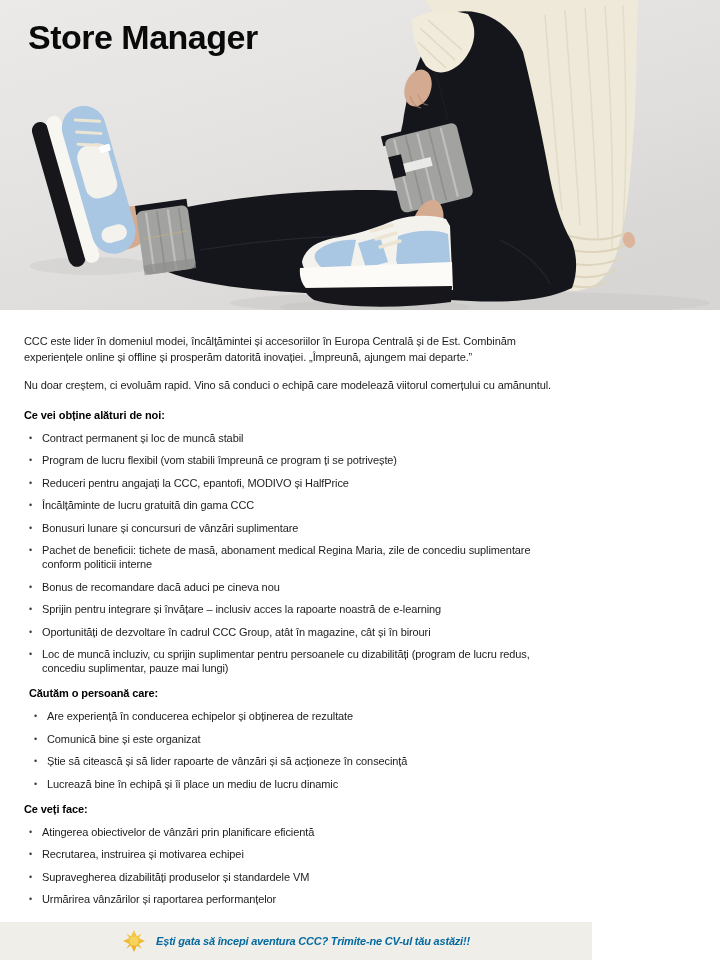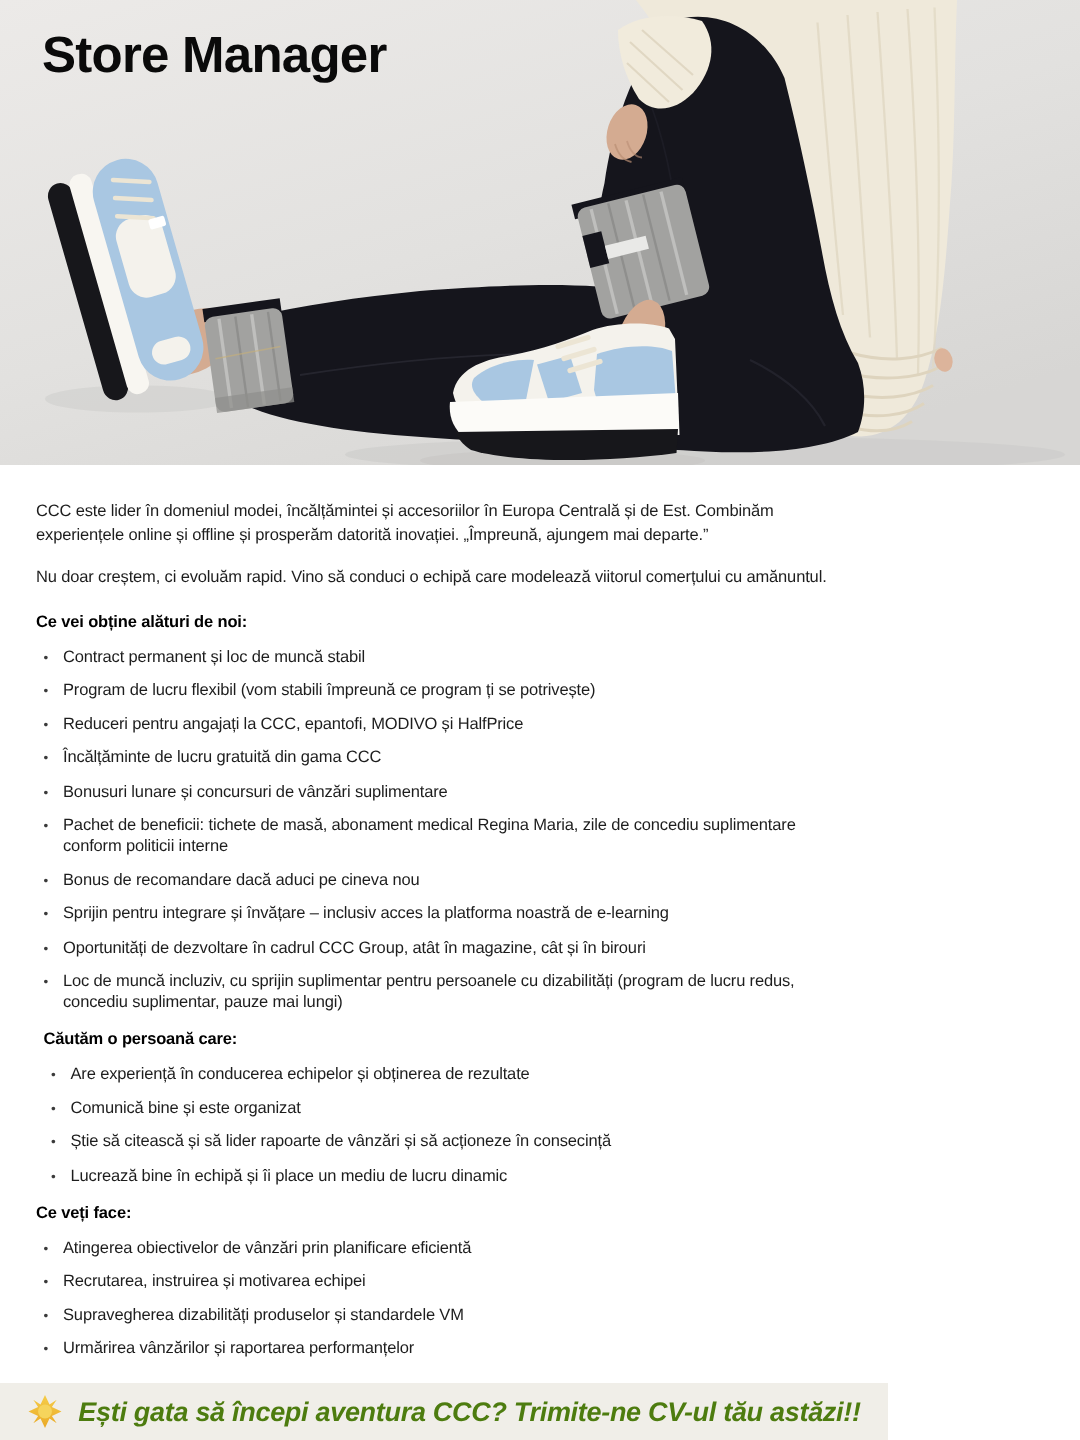--- a/index.html
+++ b/index.html
@@ -39,21 +39,21 @@
   .sections li .dot{
     position:absolute;left:5px;top:0;font-size:9px;color:#3a3a3a;line-height:14px;
   }
 
   
   .footer{
     position:absolute;left:0;right:0;bottom:0;height:38px;background:#f0eee8;
     display:flex;align-items:center;justify-content:center;gap:10px;
   }
   .footer-text{
-    font-size:18px;font-weight:700;font-style:italic;color:#4d7c0f;letter-spacing:-0.2px;
+    font-size:11px;font-weight:700;font-style:italic;color:#0369a1;letter-spacing:-0.2px;
   }
   .sun{width:24px;height:24px;flex:0 0 auto;}
 </style>
 </head>
 <body>
 
 <div class="page">
 
   <div class="hero">
     <svg width="720" height="310" viewBox="0 0 720 310">
@@ -177,21 +177,21 @@
       <section class="first">
         <h2>Ce vei obține alături de noi:</h2>
         <ul>
             <li><span class="dot">•</span><span>Contract permanent și loc de muncă stabil</span></li>
             <li><span class="dot">•</span><span>Program de lucru flexibil (vom stabili împreună ce program ți se potrivește)</span></li>
             <li><span class="dot">•</span><span>Reduceri pentru angajați la CCC, epantofi, MODIVO și HalfPrice</span></li>
             <li><span class="dot">•</span><span>Încălțăminte de lucru gratuită din gama CCC</span></li>
             <li><span class="dot">•</span><span>Bonusuri lunare și concursuri de vânzări suplimentare</span></li>
             <li><span class="dot">•</span><span>Pachet de beneficii: tichete de masă, abonament medical Regina Maria, zile de concediu suplimentare conform politicii interne</span></li>
             <li><span class="dot">•</span><span>Bonus de recomandare dacă aduci pe cineva nou</span></li>
-            <li><span class="dot">•</span><span>Sprijin pentru integrare și învățare – inclusiv acces la platforma noastră de e-learning</span></li>
+            <li><span class="dot">•</span><span>Sprijin pentru integrare și învățare – inclusiv acces la rapoarte noastră de e-learning</span></li>
             <li><span class="dot">•</span><span>Oportunități de dezvoltare în cadrul CCC Group, atât în magazine, cât și în birouri</span></li>
             <li><span class="dot">•</span><span>Loc de muncă incluziv, cu sprijin suplimentar pentru persoanele cu dizabilități (program de lucru redus, concediu suplimentar, pauze mai lungi)</span></li>
           </ul>
       </section>
       <section class="indented">
         <h2>Căutăm o persoană care:</h2>
         <ul>
             <li><span class="dot">•</span><span>Are experiență în conducerea echipelor și obținerea de rezultate</span></li>
             <li><span class="dot">•</span><span>Comunică bine și este organizat</span></li>
             <li><span class="dot">•</span><span>Știe să citească și să lider rapoarte de vânzări și să acționeze în consecință</span></li>

